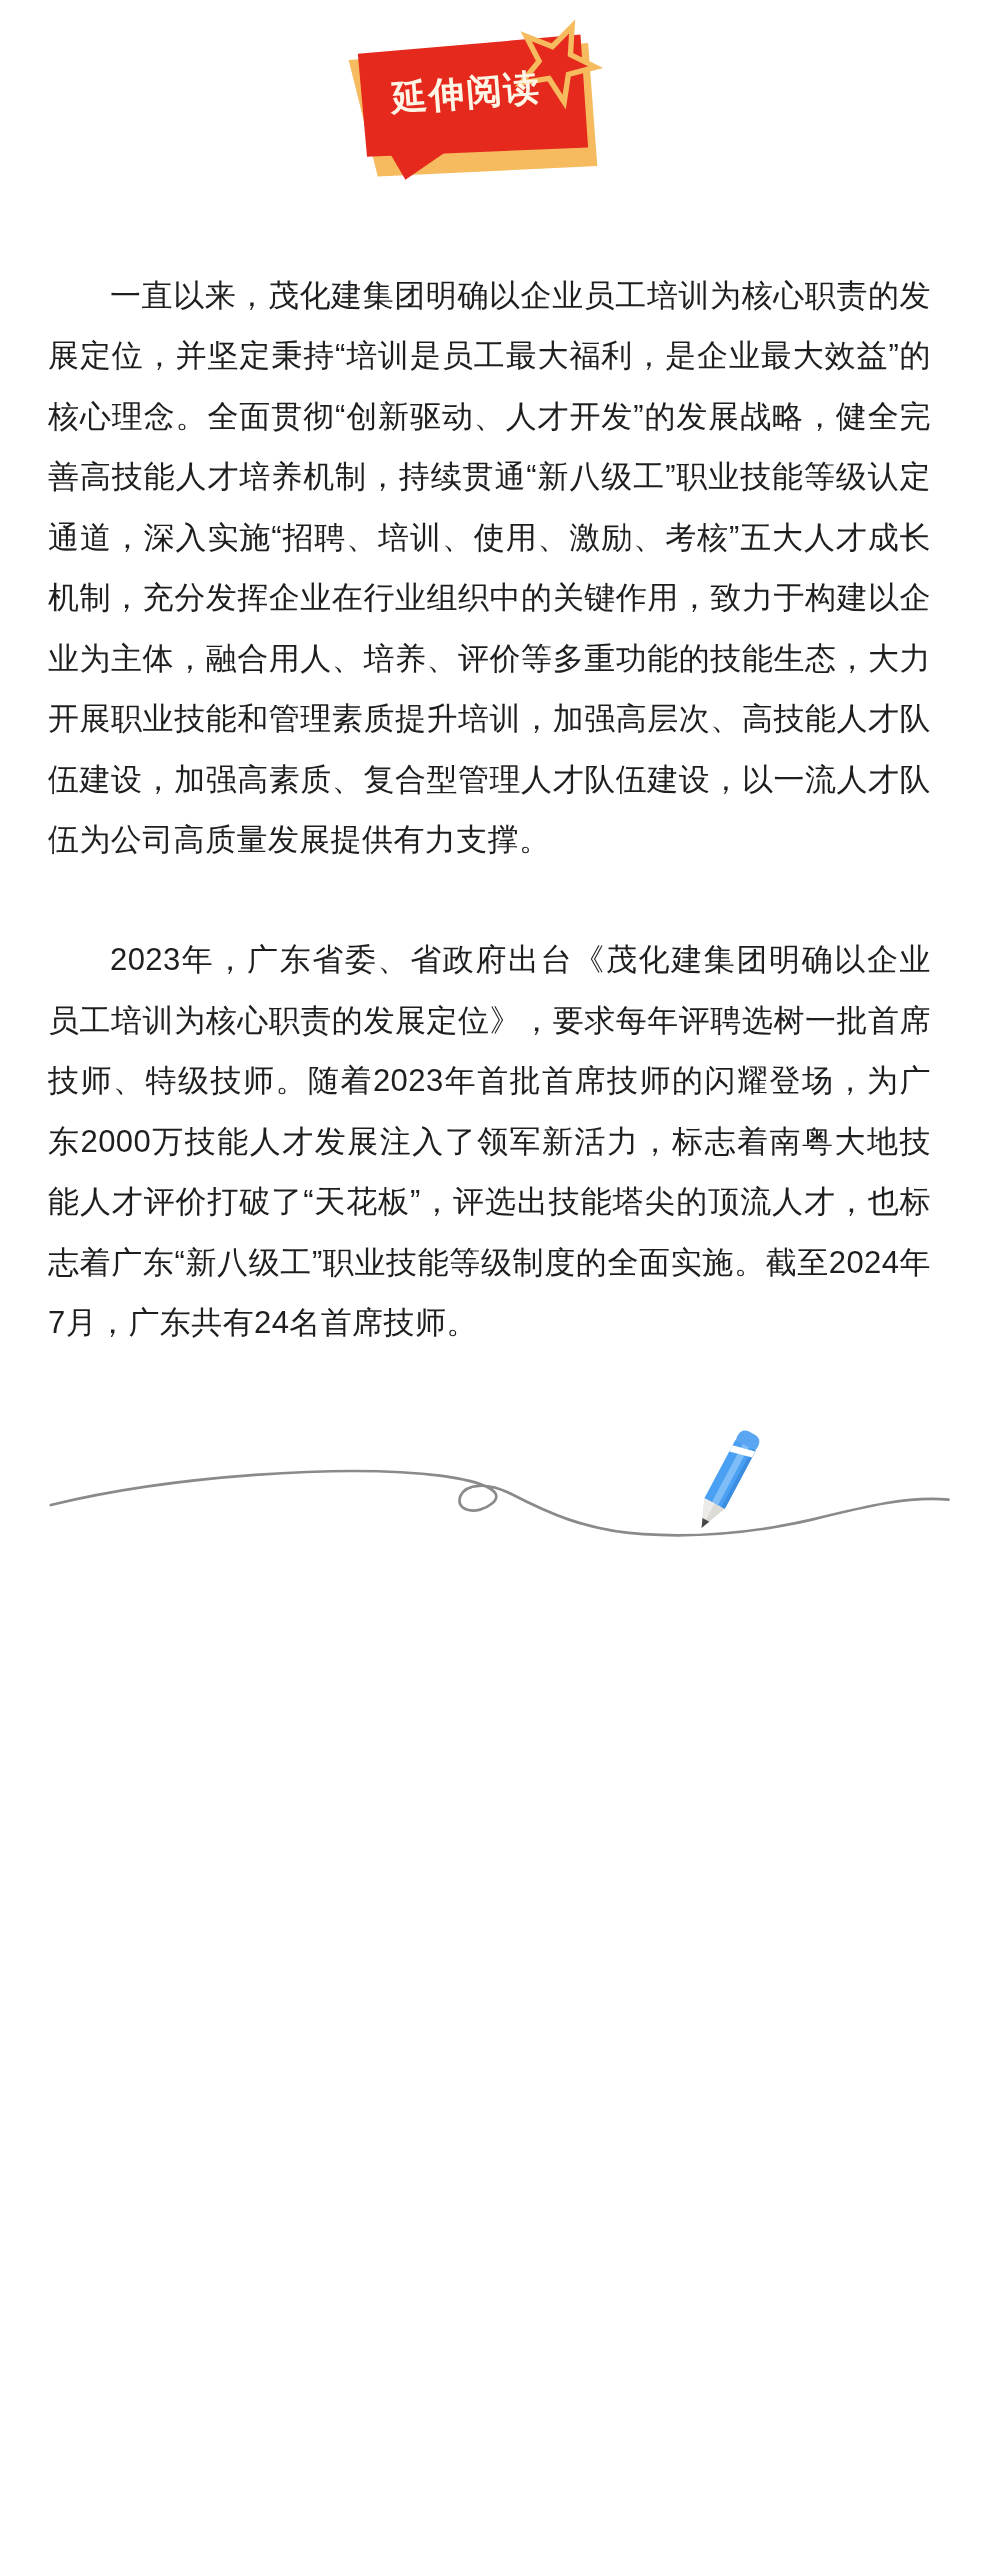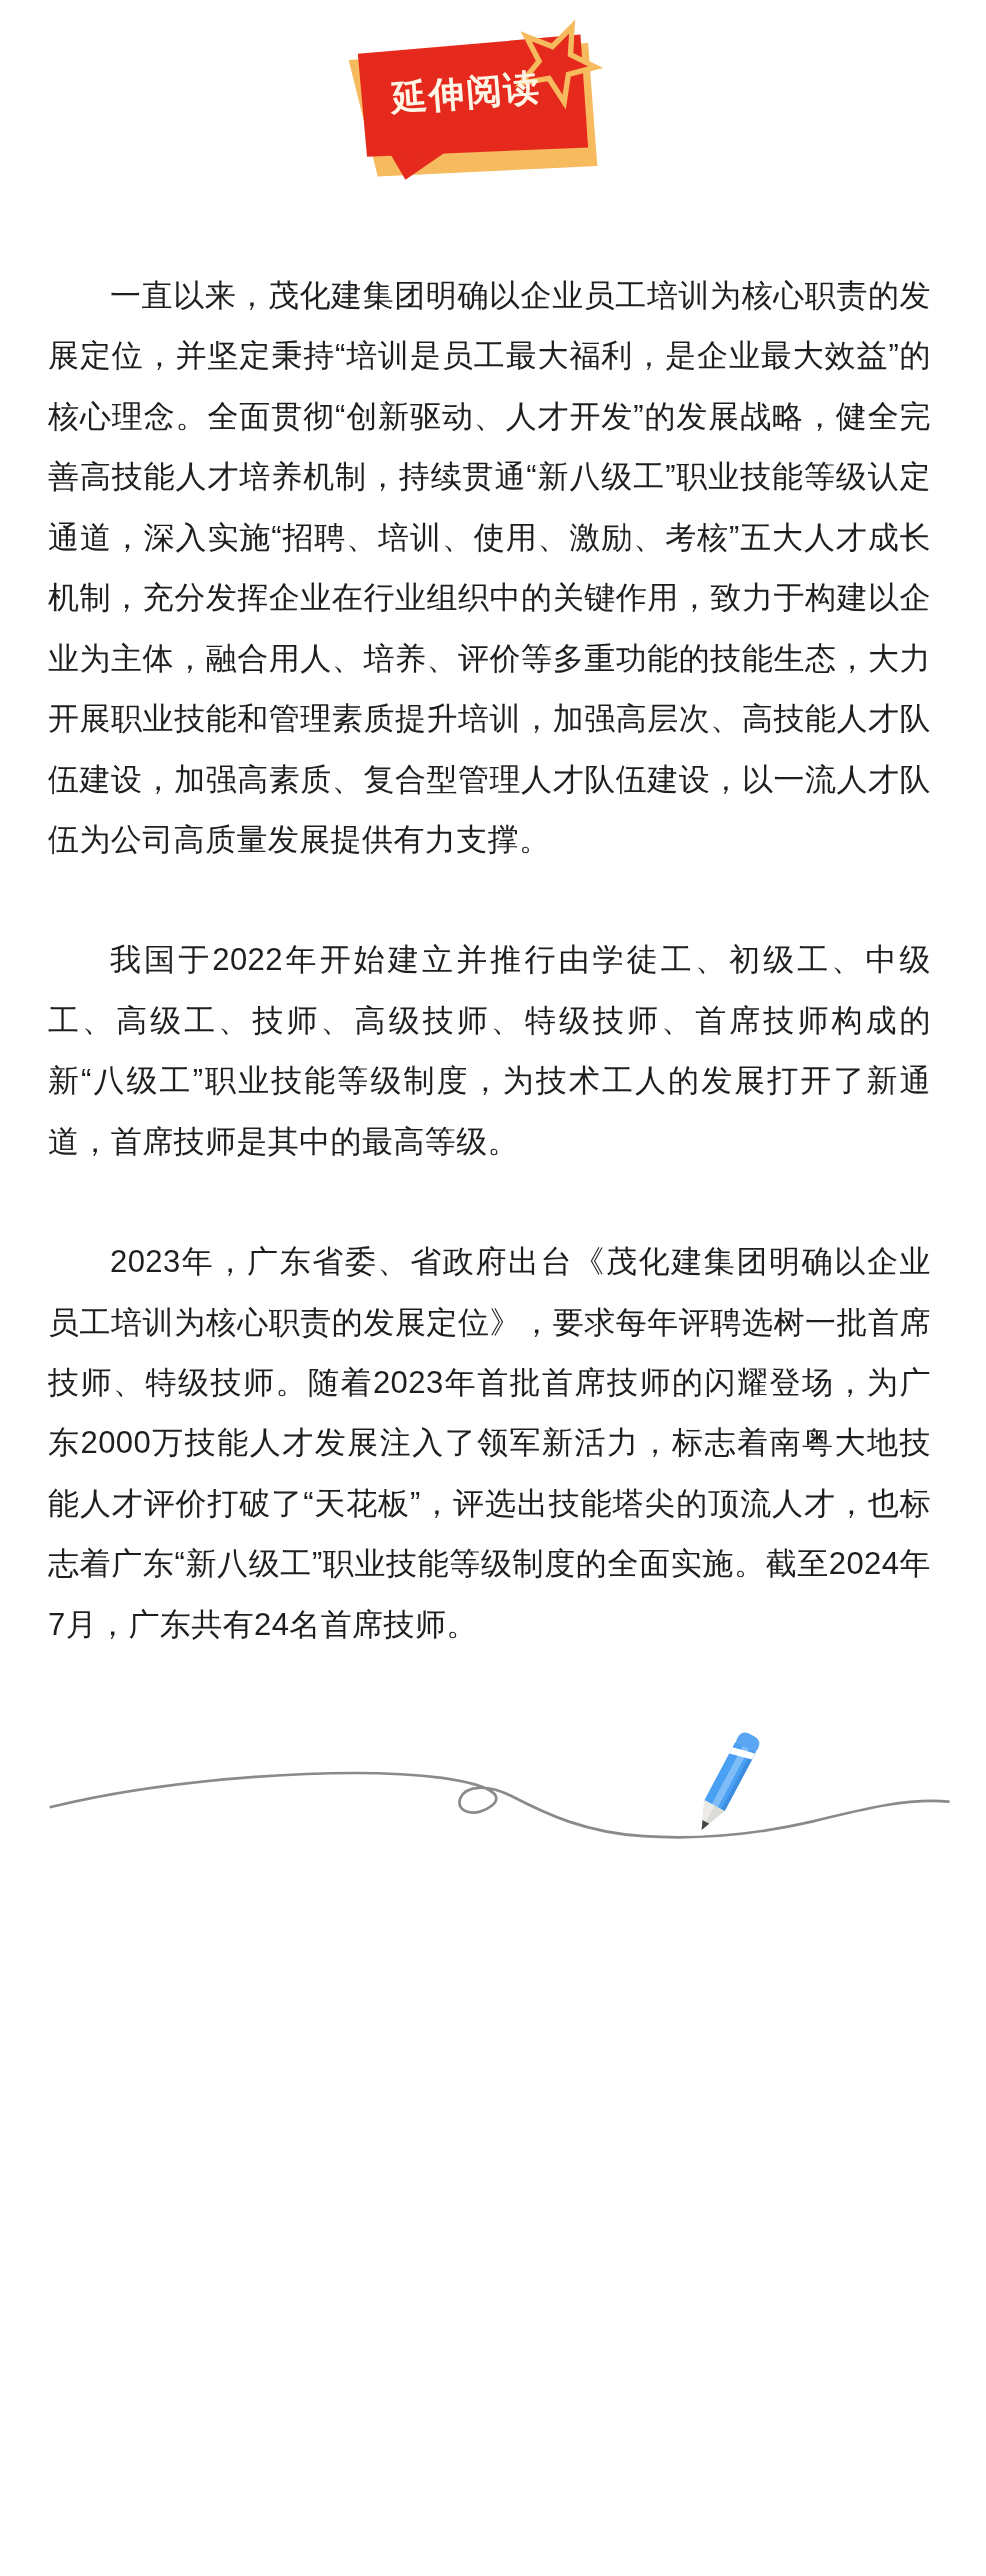--- a/index.html
+++ b/index.html
@@ -70,21 +70,20 @@
 
       <g transform="rotate(24 276 48)">
         <polygon points="276,-4 288.9,30.2 325.5,31.9 296.9,54.8 306.6,90.1 276,70 245.4,90.1 255.1,54.8 226.5,31.9 263.1,30.2" fill="#e52a1d" stroke="#f6bb5e" stroke-width="7" stroke-linejoin="miter"></polygon>
       </g>
     </svg>
     <div class="badge-label">延伸阅读</div>
   </div>
 
   <div class="content">
     <p class="para">一直以来，茂化建集团明确以企业员工培训为核心职责的发展定位，并坚定秉持“培训是员工最大福利，是企业最大效益”的核心理念。全面贯彻“创新驱动、人才开发”的发展战略，健全完善高技能人才培养机制，持续贯通“新八级工”职业技能等级认定通道，深入实施“招聘、培训、使用、激励、考核”五大人才成长机制，充分发挥企业在行业组织中的关键作用，致力于构建以企业为主体，融合用人、培养、评价等多重功能的技能生态，大力开展职业技能和管理素质提升培训，加强高层次、高技能人才队伍建设，加强高素质、复合型管理人才队伍建设，以一流人才队伍为公司高质量发展提供有力支撑。</p>
-    <p class="para">我国于2022年开始建立并推行由学徒工、初级工、中级工、高级工、技师、高级技师、特级技师、首席技师构成的新“八级工”职业技能等级制度，为技术工人的发展打开了新通道，首席技师是其中的最高等级。</p>
     <p class="para">2023年，广东省委、省政府出台《茂化建集团明确以企业员工培训为核心职责的发展定位》，要求每年评聘选树一批首席技师、特级技师。随着2023年首批首席技师的闪耀登场，为广东2000万技能人才发展注入了领军新活力，标志着南粤大地技能人才评价打破了“天花板”，评选出技能塔尖的顶流人才，也标志着广东“新八级工”职业技能等级制度的全面实施。截至2024年7月，广东共有24名首席技师。</p>
   </div>
 
   <div class="footer-deco">
     <svg width="987" height="201" viewBox="0 0 1284 262">
 
       <path d="M 65 120
                C 220 82, 450 66, 575 82
                C 632 90, 658 103, 640 118
                C 621 134, 591 128, 599 108

